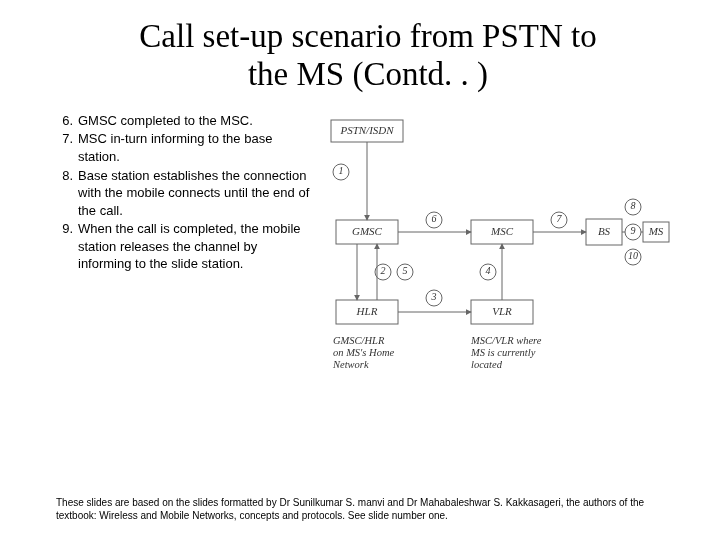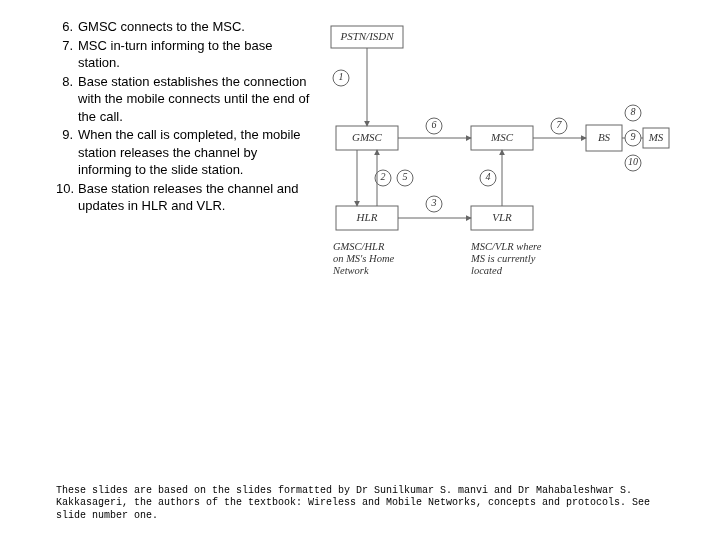--- a/index.html
+++ b/index.html
@@ -34,52 +34,52 @@
   svg.diagram { width: 350px; height: 290px; }
   .box { fill: #fff; stroke: #666; stroke-width: 1; }
   .dtext { font-family: "Times New Roman", serif; font-size: 11px; fill: #333; text-anchor: middle; dominant-baseline: middle; }
   .cap { font-family: "Times New Roman", serif; font-size: 10.5px; fill: #333; }
   .conn { stroke: #666; stroke-width: 1; fill: none; }
   .circ { fill: #fff; stroke: #666; stroke-width: 1; }
   .cnum { font-family: "Times New Roman", serif; font-size: 10px; fill: #333; text-anchor: middle; dominant-baseline: middle; }
   .footer {
     position: absolute;
     left: 56px; right: 40px; bottom: 18px;
-    font-family: Liberation Mono, monospace;
+    font-family: Liberation Sans, sans-serif;
     font-size: 10px;
     line-height: 1.25;
   }
 </style>
 </head>
 <body>
 
 <div class="slide">
+  <h1 class="title">
+    <span>Call set-up scenario from PSTN to</span><br>
+    <span>the MS (Contd. . )</span>
+  </h1>
 
   <div class="content-row">
     <div class="text-col">
       <div class="list">
         <div class="li">
           <div class="num">6.</div>
-          <div class="txt">GMSC connects to the MSC.</div>
+          <div class="txt">GMSC completed to the MSC.</div>
         </div>
         <div class="li">
           <div class="num">7.</div>
           <div class="txt">MSC in-turn informing to the base station.</div>
         </div>
         <div class="li">
           <div class="num">8.</div>
           <div class="txt">Base station establishes the connection with the mobile connects until the end of the call.</div>
         </div>
         <div class="li">
           <div class="num">9.</div>
           <div class="txt">When the call is completed, the mobile station releases the channel by informing to the slide station.</div>
-        </div>
-        <div class="li">
-          <div class="num">10.</div>
-          <div class="txt">Base station releases the channel and updates in HLR and VLR.</div>
         </div>
       </div>
     </div>
 
     <div class="diagram-col">
       <svg class="diagram" viewBox="0 0 350 290">
         <defs>
           <marker id="ah" viewBox="0 0 8 8" refX="7" refY="4" markerWidth="6" markerHeight="6" orient="auto">
             <path d="M0,0 L8,4 L0,8 z" fill="#666"></path>
           </marker>

